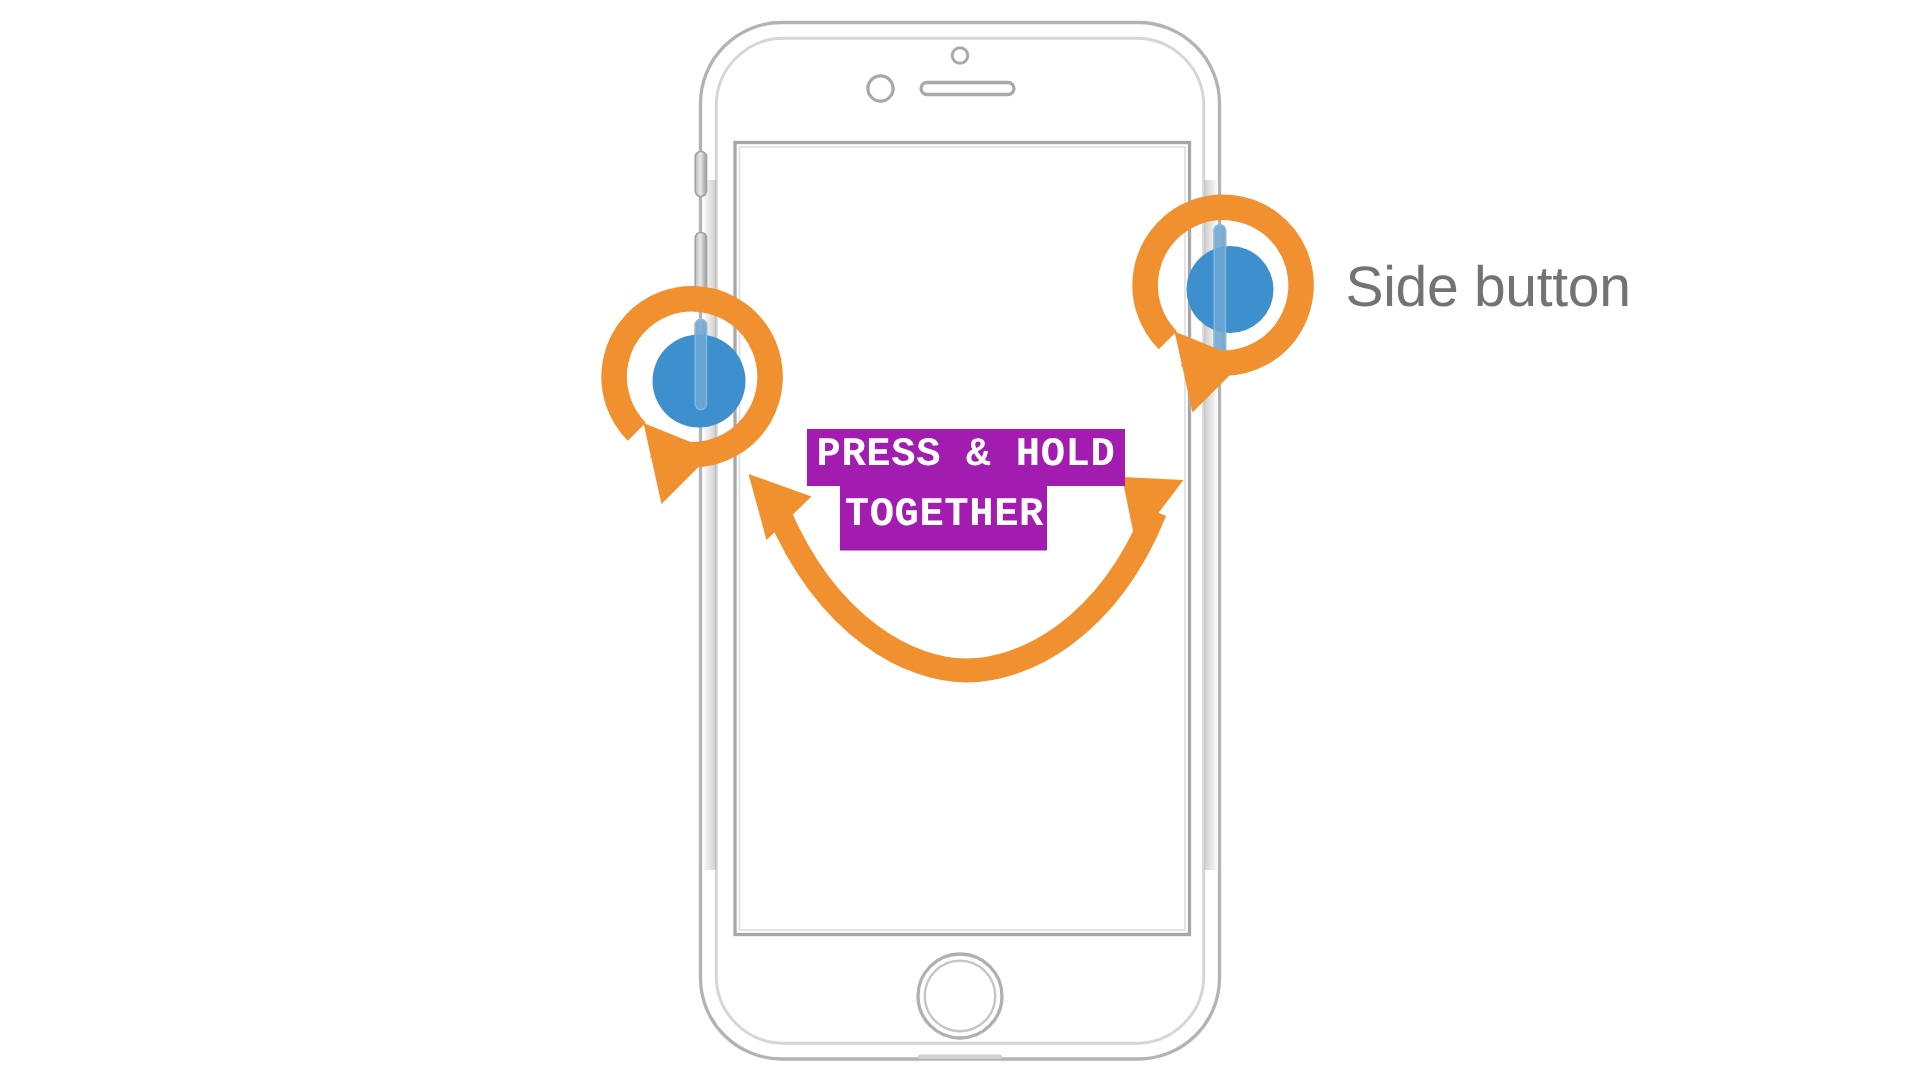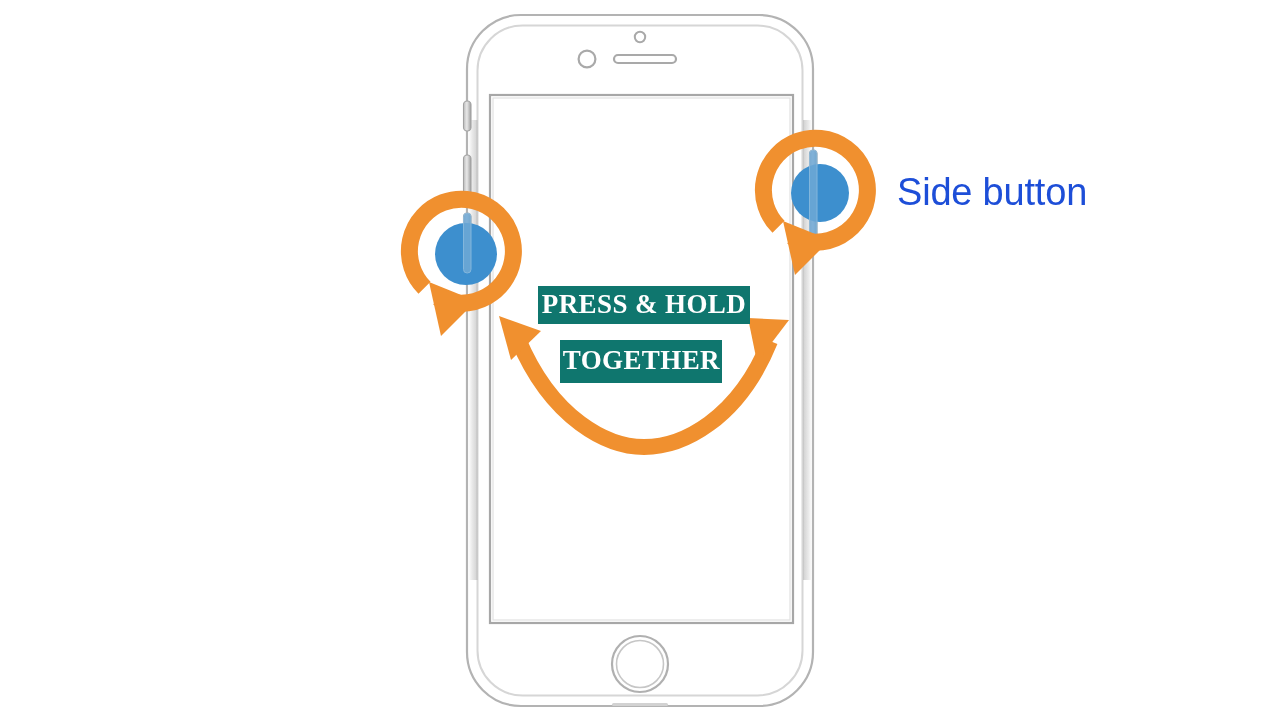--- a/index.html
+++ b/index.html
@@ -20,61 +20,61 @@
   }
   #stage svg.layer {
     position: absolute;
     left: 0;
     top: 0;
     width: 1280px;
     height: 720px;
   }
   .label-text {
     position: absolute;
-    color: #1d4ed8;
+    color: #737373;
     font-family: "Liberation Sans", sans-serif;
     font-weight: 400;
     font-size: 38px;
     letter-spacing: -0.2px;
     white-space: nowrap;
     line-height: 1;
   }
   #label-volume-down {
     left: 146px;
     top: 231px;
   }
   #label-side-button {
     left: 897px;
     top: 173px;
   }
   .badge-line {
     position: absolute;
-    background: #0f766e;
+    background: #a21caf;
     color: #ffffff;
-    font-family: Liberation Serif, serif;
+    font-family: Liberation Mono, monospace;
     font-weight: bold;
     font-size: 27px;
     letter-spacing: 0.4px;
     line-height: 1;
     display: flex;
     align-items: center;
     justify-content: center;
     box-sizing: border-box;
   }
   #badge-line-1 {
     left: 538px;
     top: 286px;
     width: 212px;
     height: 38px;
     padding-bottom: 2px;
   }
   #badge-line-2 {
     left: 560px;
-    top: 340px;
-    width: 162px;
+    top: 324px;
+    width: 138px;
     height: 43px;
     padding-bottom: 3px;
     justify-content: flex-end;
     padding-right: 2px;
   }
 </style>
 </head>
 <body>
 
 <div id="stage">

